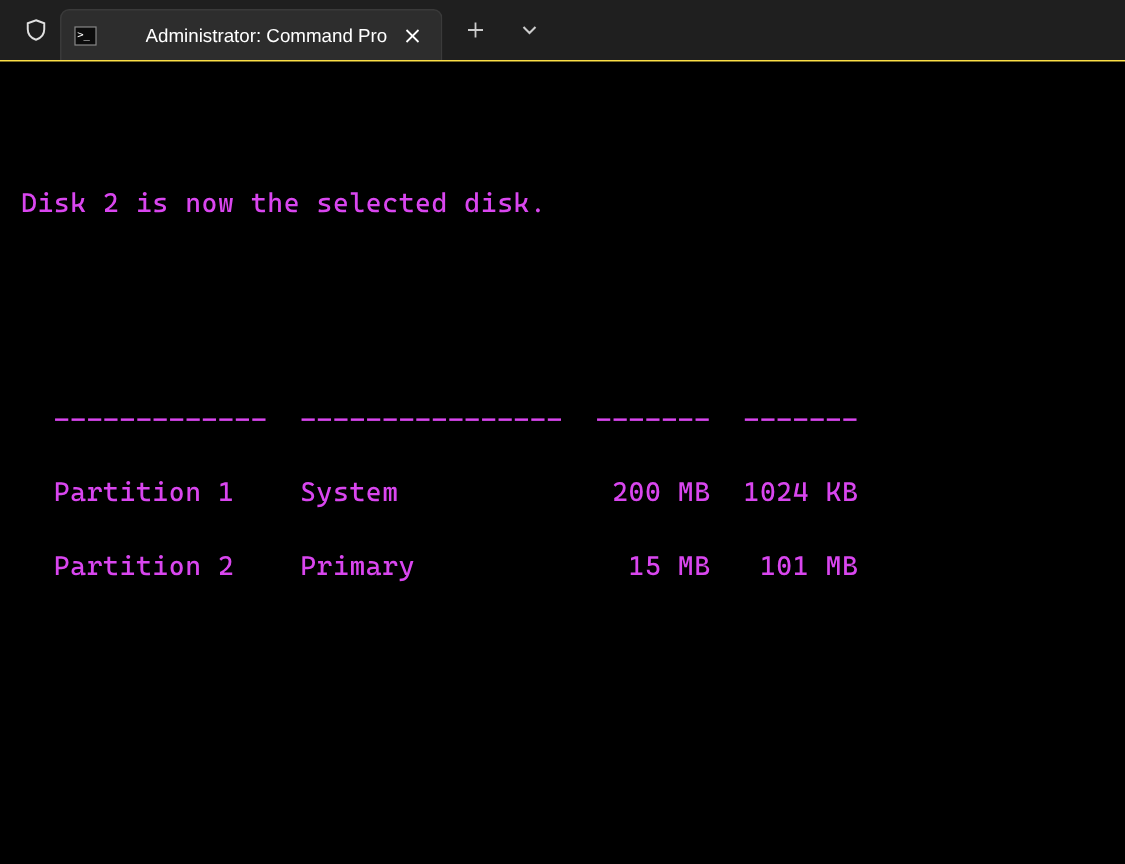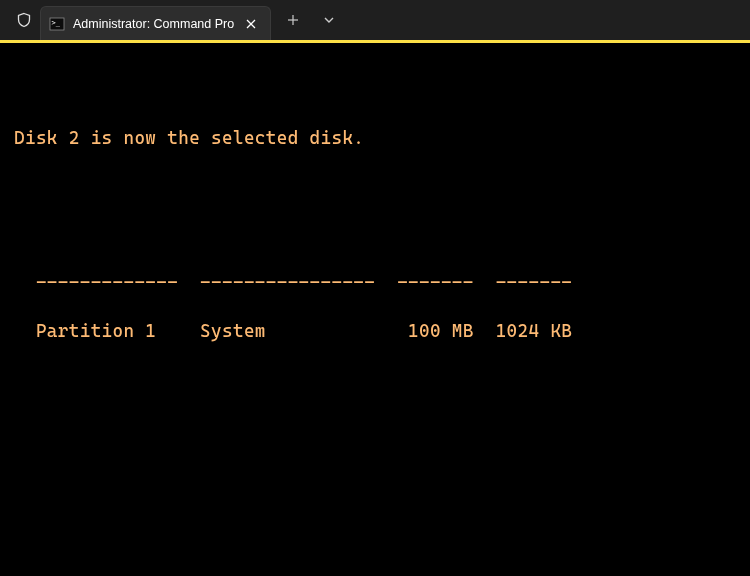--- a/index.html
+++ b/index.html
@@ -55,20 +55,21 @@
     .tab-icon svg {
       width: 16px;
       height: 16px;
     }
     .tab-title {
       white-space: nowrap;
       overflow: hidden;
       text-overflow: clip;
       font-weight: 400;
       flex: 0 1 auto;
+      margin-left: 24px;
     }
     .tab-close {
       display: flex;
       align-items: center;
       justify-content: center;
       width: 18px;
       height: 18px;
       border-radius: 3px;
       cursor: pointer;
       flex-shrink: 0;
@@ -92,29 +93,29 @@
       justify-content: center;
       cursor: pointer;
       color: #cccccc;
     }
     .titlebar-btn svg {
       width: 12px;
       height: 12px;
     }
     .terminal {
       background: #000000;
-      color: #fdba74;
+      color: #d946ef;
       font-size: 18px;
       line-height: 1.35;
       padding: 10px 14px;
       height: calc(576px - 40px);
       white-space: pre;
       letter-spacing: 0.4px;
       font-weight: 500;
-      border-top: 3px solid #fde047;
+      border-top: 1px solid #fde047;
     }
     .blank-line {
       height: 24px;
     }
   </style>
 </head>
 <body>
 
 <div class="titlebar">
   <div class="shield-icon">
@@ -151,21 +152,22 @@
     </div>
   </div>
 </div>
 
 <div class="terminal">
 <div class="blank-line"></div>
 <div>Disk 2 is now the selected disk.</div>
 <div class="blank-line"></div>
 <div class="blank-line"></div>
 <div>  -------------  ----------------  -------  -------</div>
-<div>  Partition 1    System             100 MB  1024 KB</div>
+<div>  Partition 1    System             200 MB  1024 KB</div>
+<div>  Partition 2    Primary             15 MB   101 MB</div>
 <div class="blank-line"></div>
 
 
 
 
 
 
 
 
 

